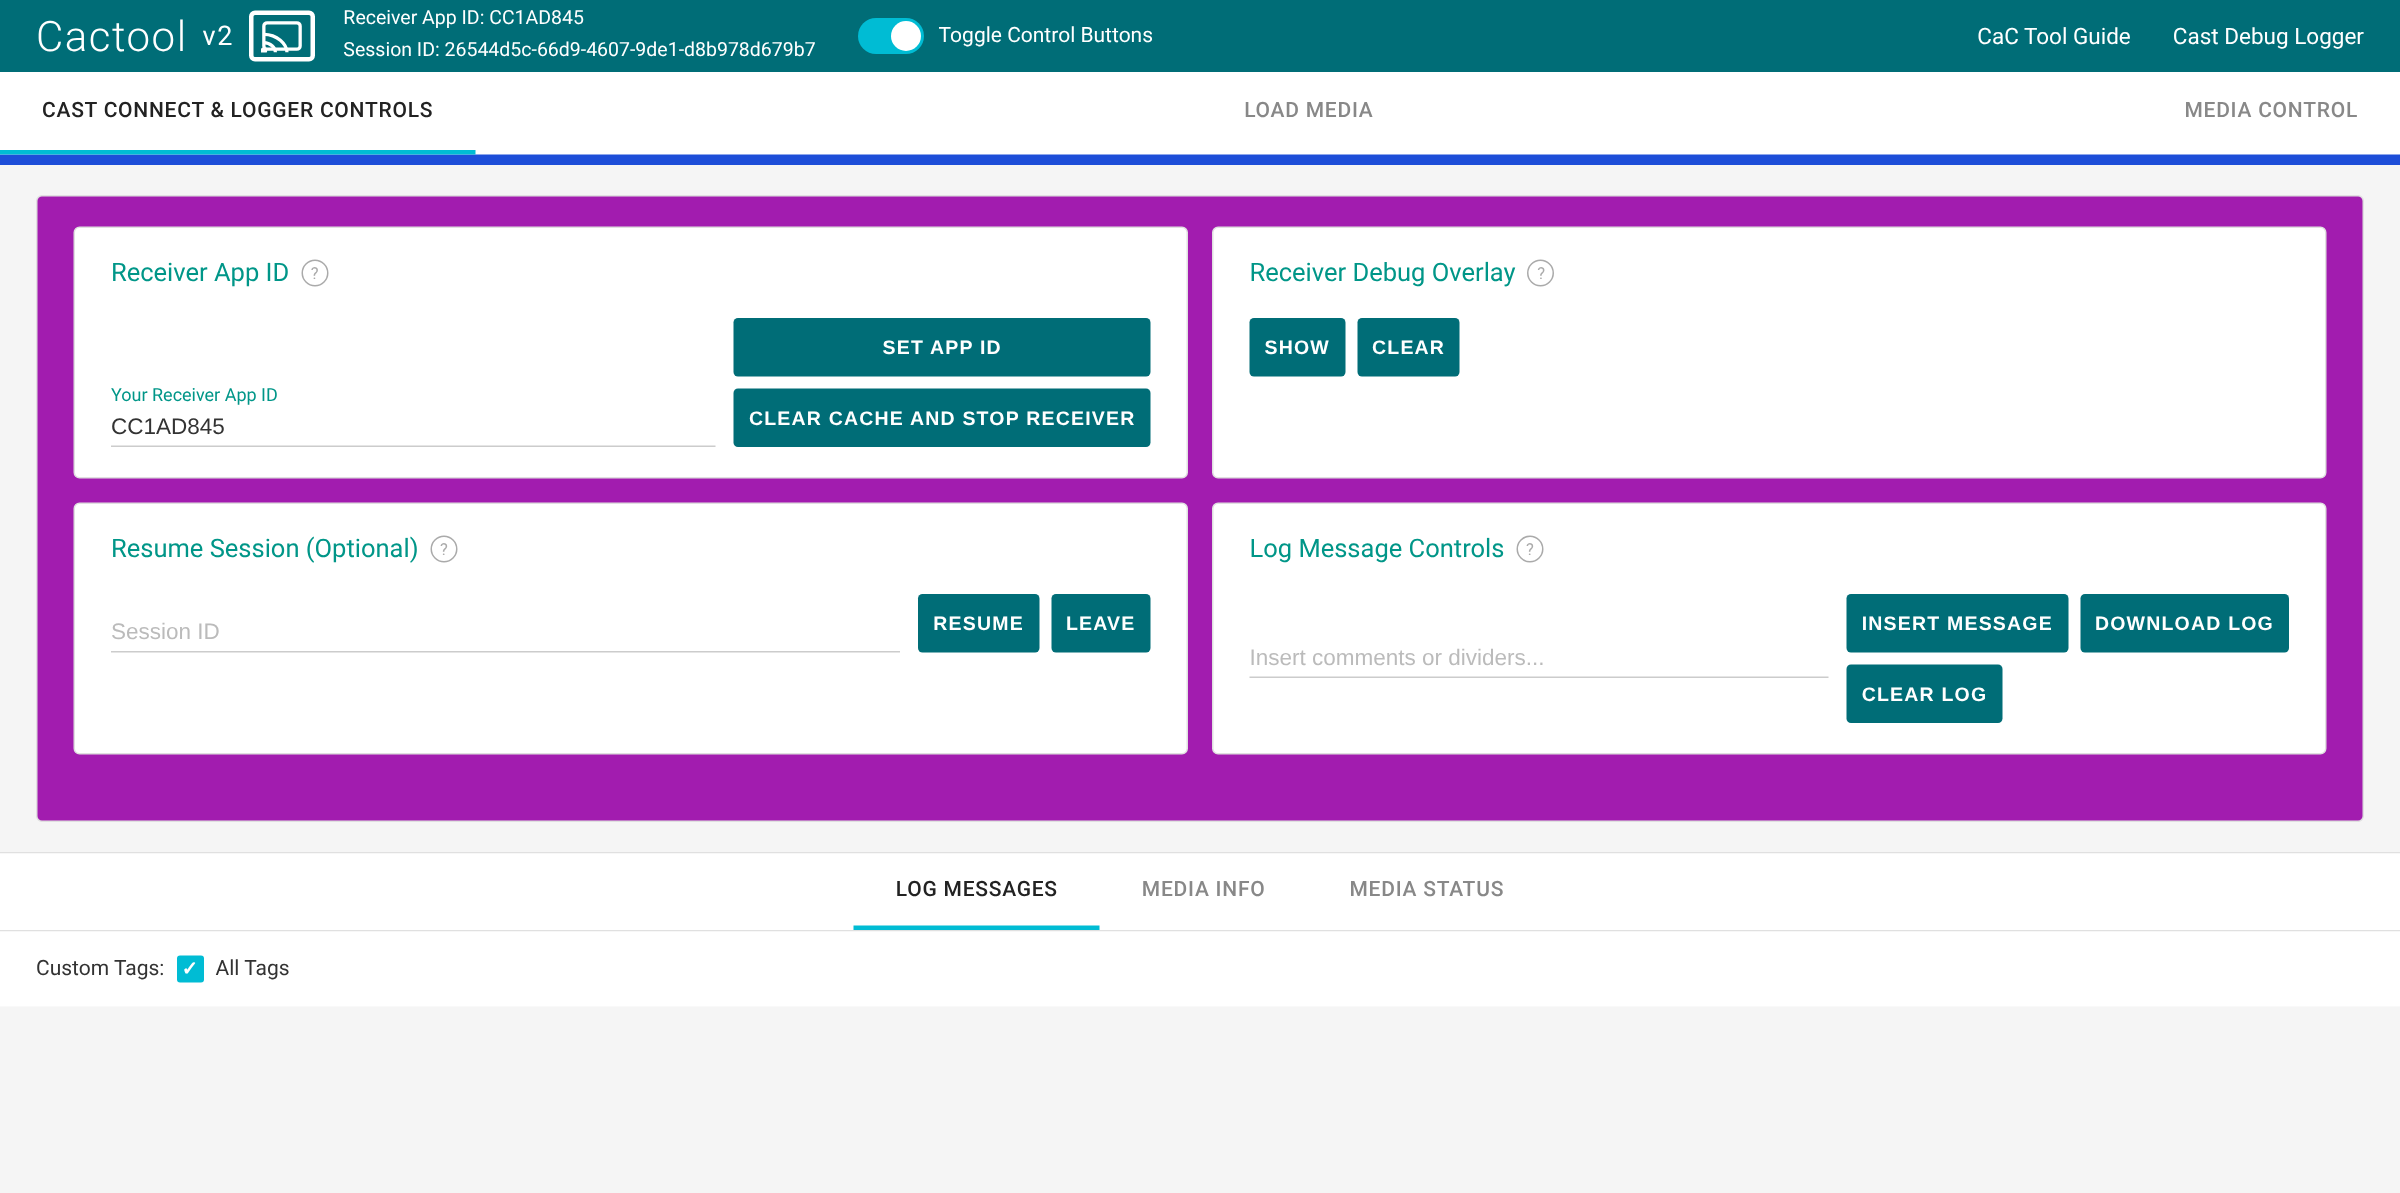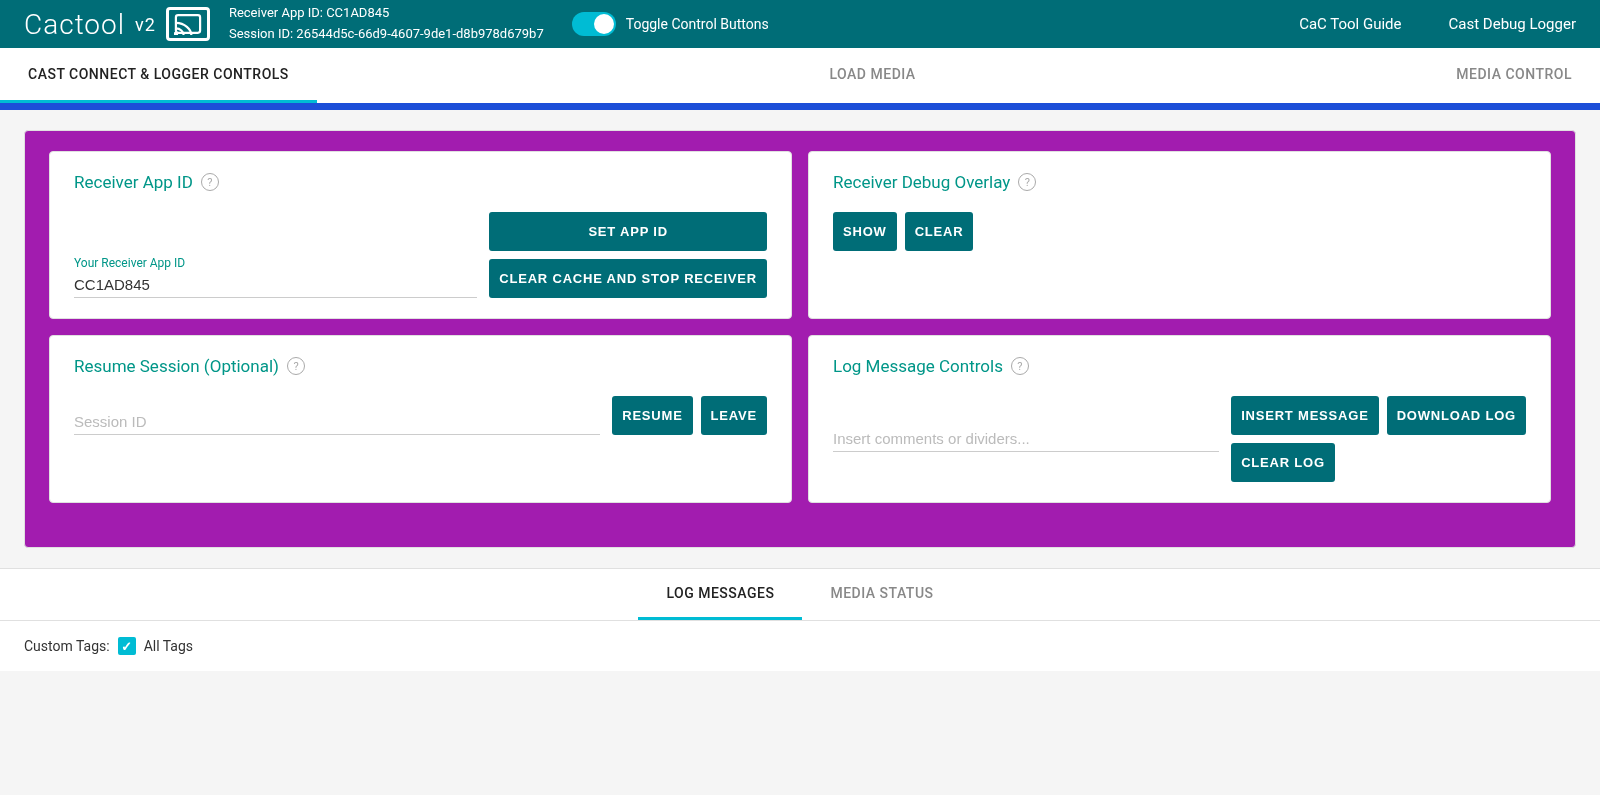--- a/index.html
+++ b/index.html
@@ -67,21 +67,21 @@
       right: 2px;
       top: 2px;
       width: 20px;
       height: 20px;
       background: white;
       border-radius: 50%;
     }
     .header-nav {
       margin-left: auto;
       display: flex;
-      gap: 47px;
+      gap: 28px;
     }
     .header-nav a {
       color: white;
       text-decoration: none;
       font-size: 15px;
       cursor: pointer;
     }
 
     
     .tabs-container {
@@ -418,20 +418,21 @@
       </div>
 
     </div>
   </div>
 
 </div>
 
 <div class="bottom-section">
   <div class="bottom-tabs">
     <div class="bottom-tab active">LOG MESSAGES</div>
+    <div class="bottom-tab">MEDIA INFO</div>
     <div class="bottom-tab">MEDIA STATUS</div>
   </div>
 
   <div class="bottom-content">
     <div class="custom-tags-row">
       <span>Custom Tags:</span>
       <div class="checkbox-custom"></div>
       <span>All Tags</span>
     </div>
   </div>

